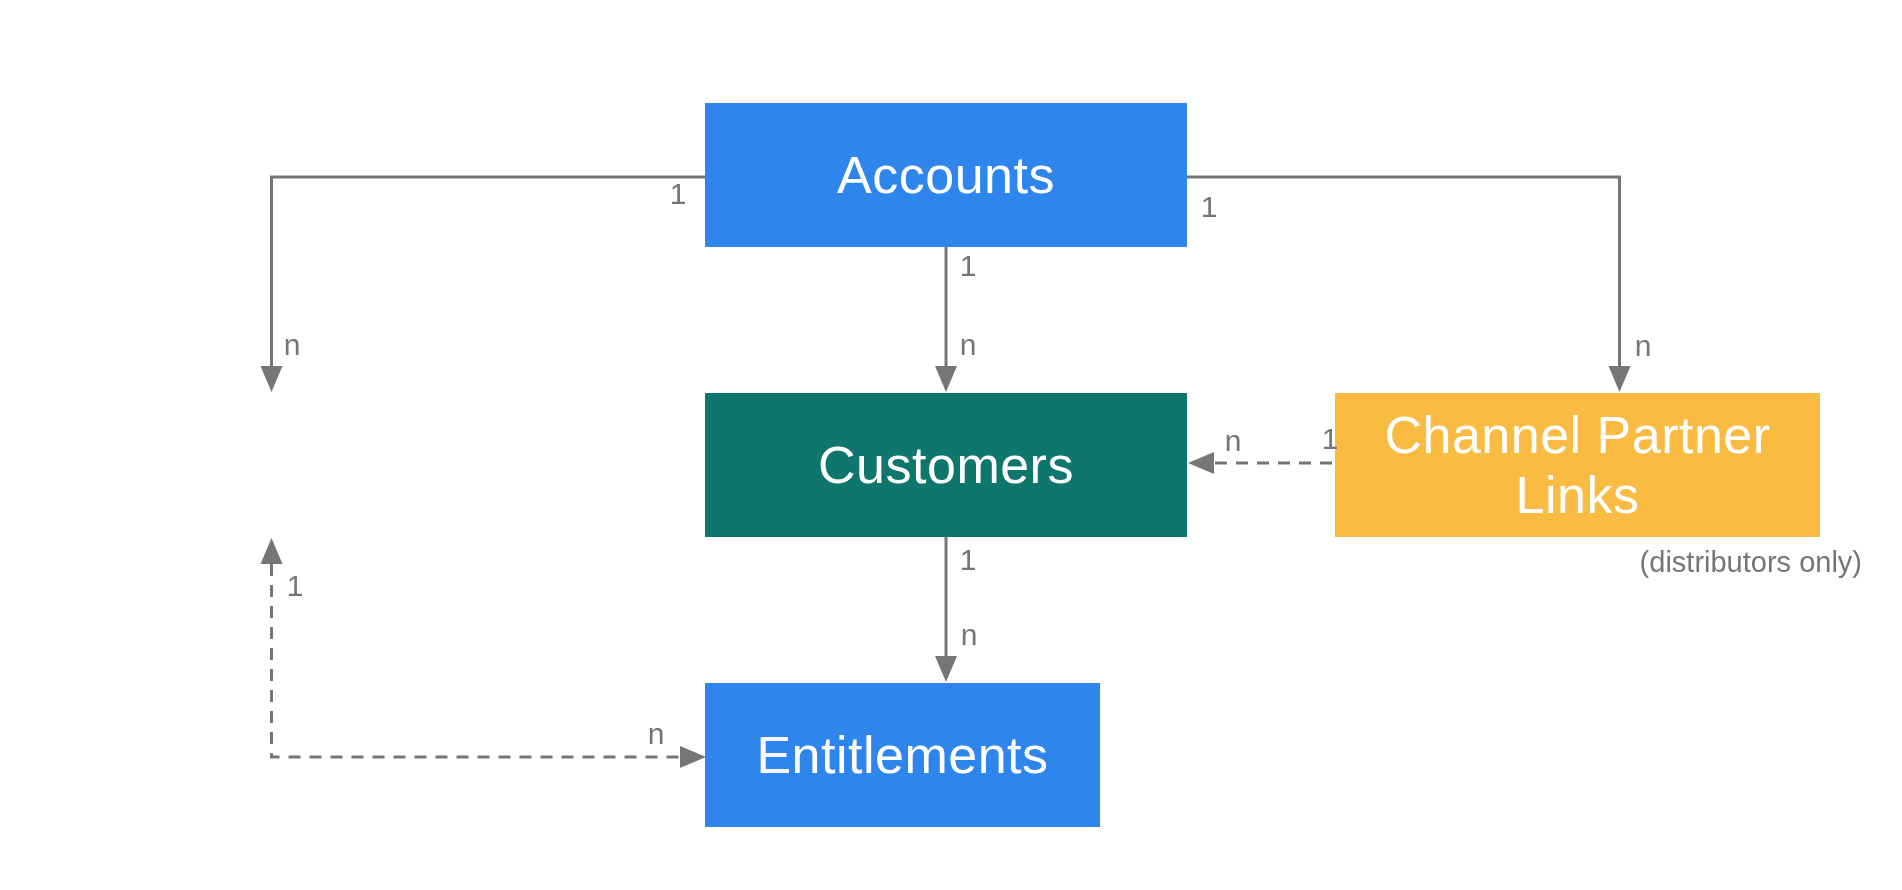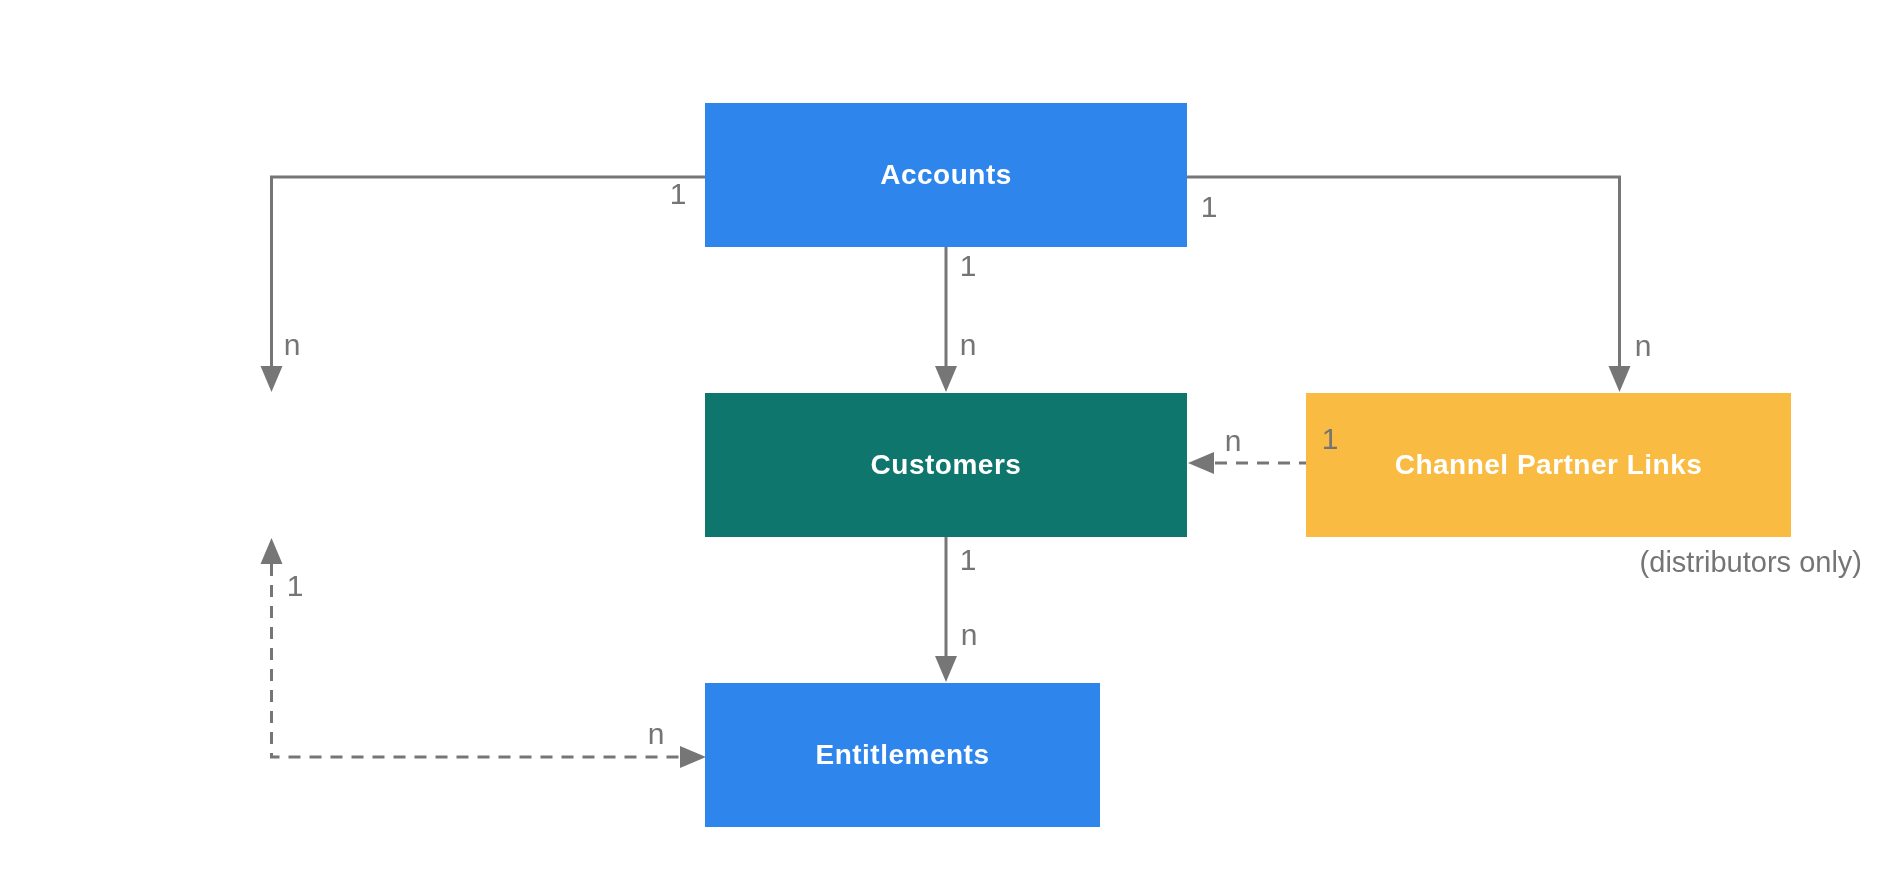--- a/index.html
+++ b/index.html
@@ -33,28 +33,28 @@
   }
   .node {
     position: absolute;
     display: flex;
     align-items: center;
     justify-content: center;
     height: 144px;
     text-align: center;
   }
   .node .node-label {
-    font-size: 28px;
-    font-weight: 700;
+    font-size: 52px;
+    font-weight: 400;
     letter-spacing: 0.5px;
   }
   .node-accounts      { left: 705px;  top: 103px; width: 482px; }
   .node-offers        { left: 30px;   top: 393px; width: 483px; }
   .node-customers     { left: 705px;  top: 393px; width: 482px; }
-  .node-cpl           { left: 1306px; top: 393px; width: 485px; }
+  .node-cpl           { left: 1335px; top: 393px; width: 485px; }
   .node-entitlements  { left: 705px;  top: 683px; width: 395px; }
   .edge-label {
     position: absolute;
     font-size: 30px;
     line-height: 1;
     transform: translate(-50%, -50%);
     white-space: nowrap;
   }
   .cpl-note {
     position: absolute;

